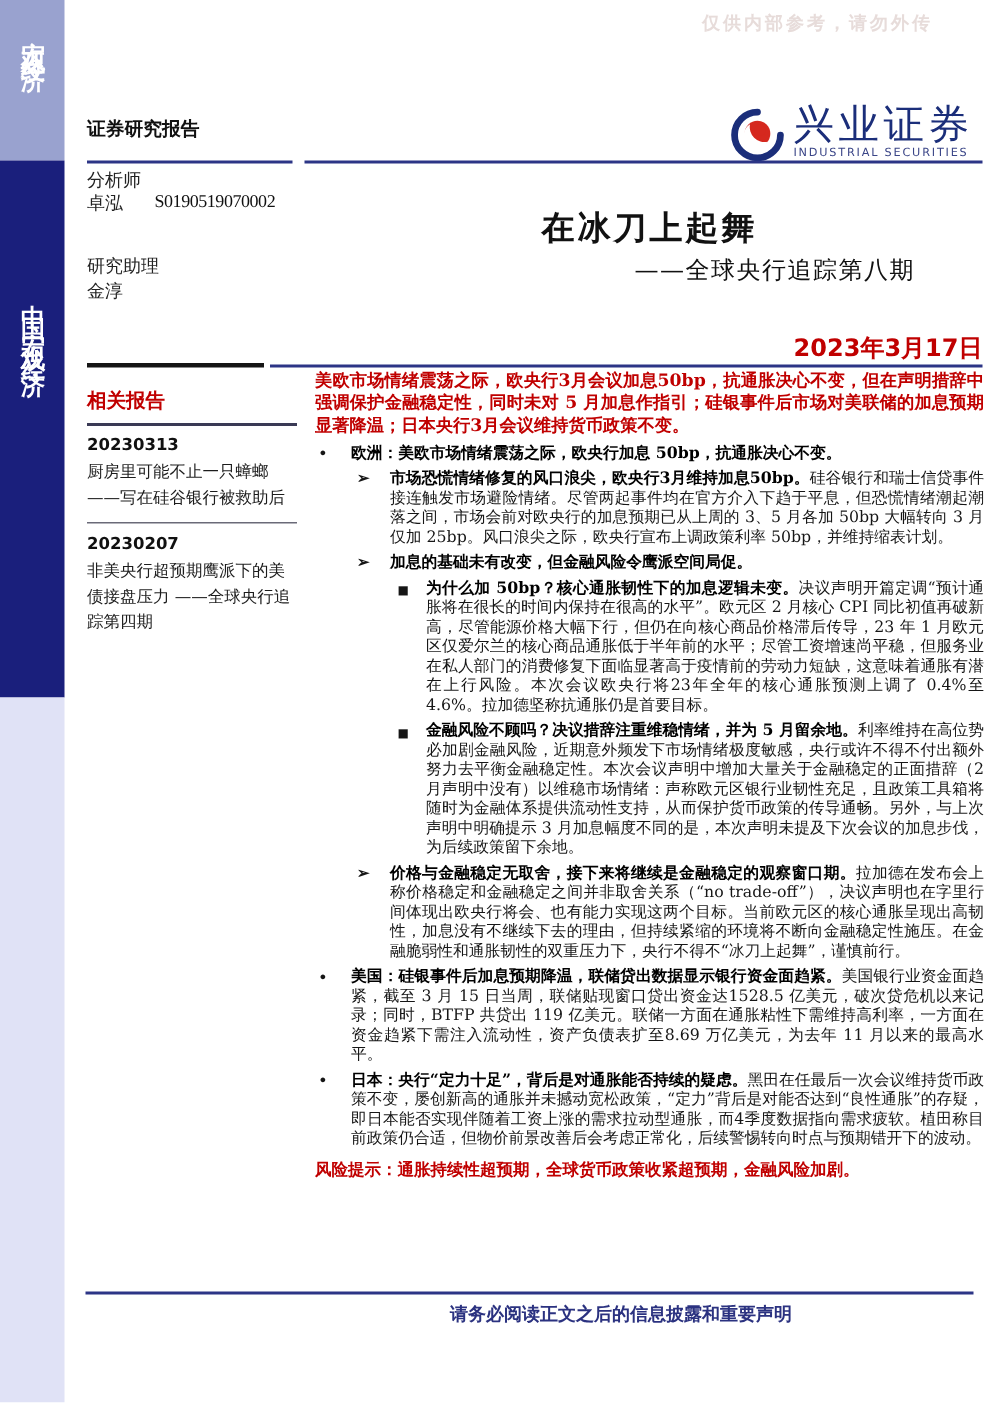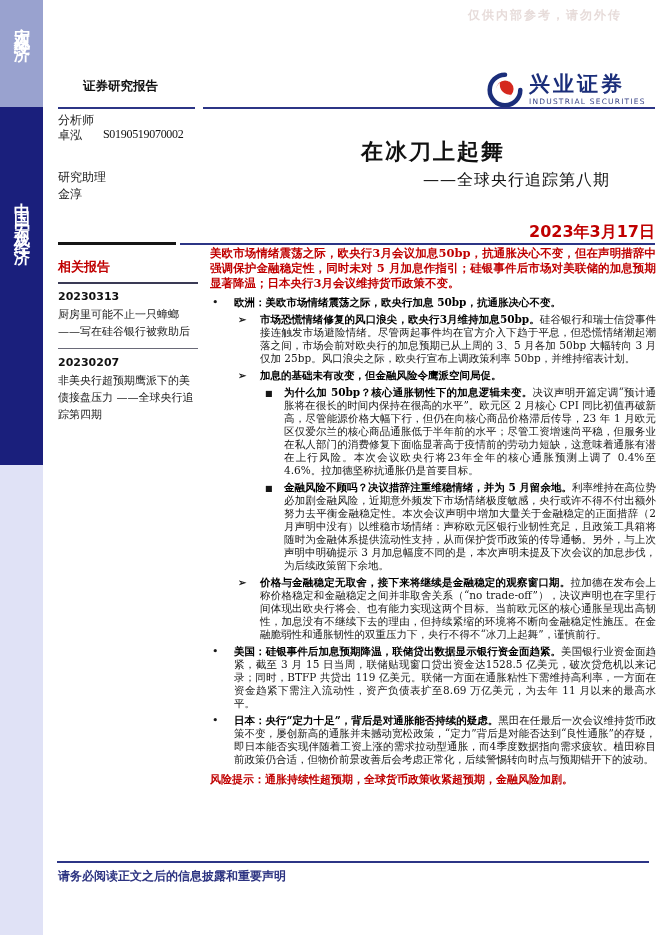--- a/index.html
+++ b/index.html
@@ -26,25 +26,25 @@
   }
   .band-top .vtext { padding-top:14px; }
   .band-mid .vtext { padding-top:83px; letter-spacing:9px; }
   
   .watermark {
     position:absolute; top:7px; left:468px;
     font-size:12px; letter-spacing:2px;
     color:#e7dcda; font-weight:bold;
   }
   
-  .report-type { position:absolute; top:78px; left:58px; font-size:12.5px; font-weight:bold; font-family:Liberation Serif, serif;margin-left:25px; }
+  .report-type { position:absolute; top:78px; left:58px; font-size:12.5px; font-weight:bold; font-family:Liberation Serif, serif; }
   .logo { position:absolute; top:72px; left:487px; display:flex; align-items:flex-start; }
   .logo-icon { width:36px; height:36px; margin-right:6px; }
   .logo-texts { display:flex; flex-direction:column; }
-  .logo-cn { font-size:21px; font-weight:bold; color:#1b2e7a; letter-spacing:3px; font-family:"DejaVu Serif","Liberation Serif",serif; line-height:24px; }
+  .logo-cn { font-size:27px; font-weight:normal; color:#1b2e7a; letter-spacing:3px; font-family:"DejaVu Serif","Liberation Serif",serif; line-height:24px; }
   .logo-en { font-size:7.5px; color:#3a4587; letter-spacing:1.2px; margin-top:1px; }
   .hline-a1 { position:absolute; top:107px; left:58px;  width:137px; height:2px; background:#2c3586; }
   .hline-a2 { position:absolute; top:107px; left:203px; width:452px; height:2px; background:#2c3586; }
   
   .an-label   { position:absolute; left:58px; font-size:12px; color:#222; }
   .an-name    { position:absolute; left:58px; font-size:12px; color:#222; font-family:"DejaVu Serif","Liberation Serif",serif; }
   .an-id      { position:absolute; left:103px; font-size:12px; color:#111; font-family:"Liberation Serif","DejaVu Serif",serif; letter-spacing:-0.3px; }
   
   .doc-title {
     position:absolute; top:137px; left:210px; width:446px;
@@ -80,21 +80,21 @@
   .marker { position:absolute; top:0; }
   .lv1 { padding-left:24px; }
   .lv1 .marker { left:2px;  font-size:11px; }
   .lv2 { padding-left:50px; }
   .lv2 .marker { left:28px; font-size:10px; font-weight:bold; }
   .lv3 { padding-left:74px; }
   .lv3 .marker { left:55px; font-size:8px; top:1px; }
   .risk { color:#c00000; font-weight:bold; font-size:11px; line-height:15px; margin-top:6px; }
   
   .footer-line { position:absolute; top:861px; left:57px; width:592px; height:2px; background:#2c3586; }
-  .footer-text { position:absolute; top:868px; left:58px; width:470px; text-align:left;
+  .footer-text { position:absolute; top:868px; left:58px; width:470px; text-align:right;
                  font-size:12px; font-weight:bold; color:#2b3280; }
 </style>
 </head>
 <body>
 
 <div class="side-band band-top">
   <span class="vtext">宏观经济</span>
 </div>
 <div class="side-band band-mid">
   <span class="vtext">中国宏观经济</span>

